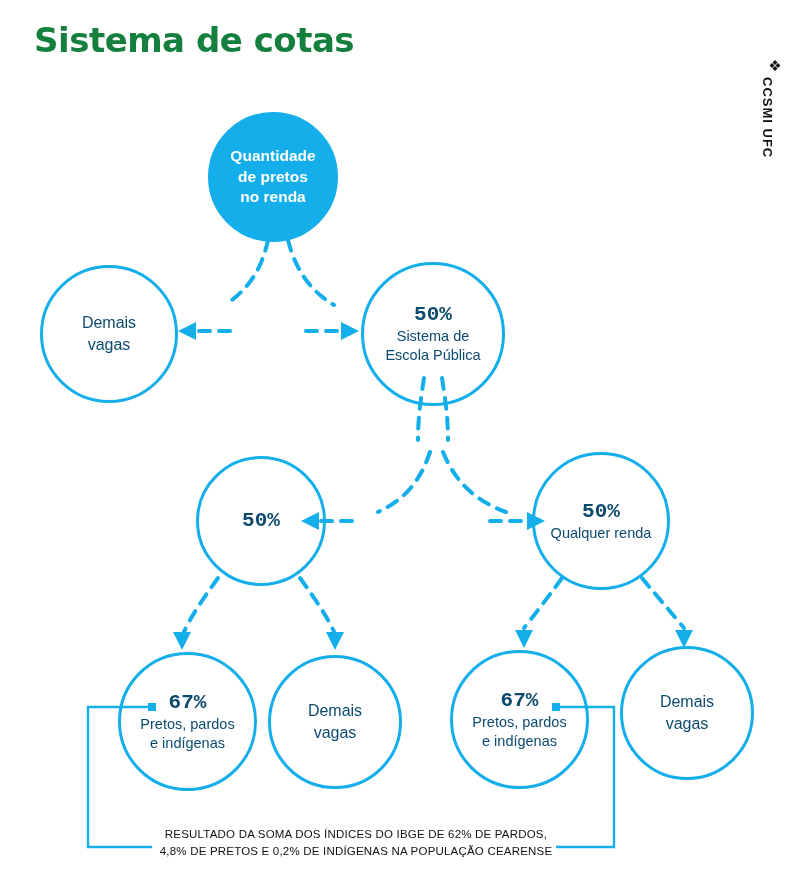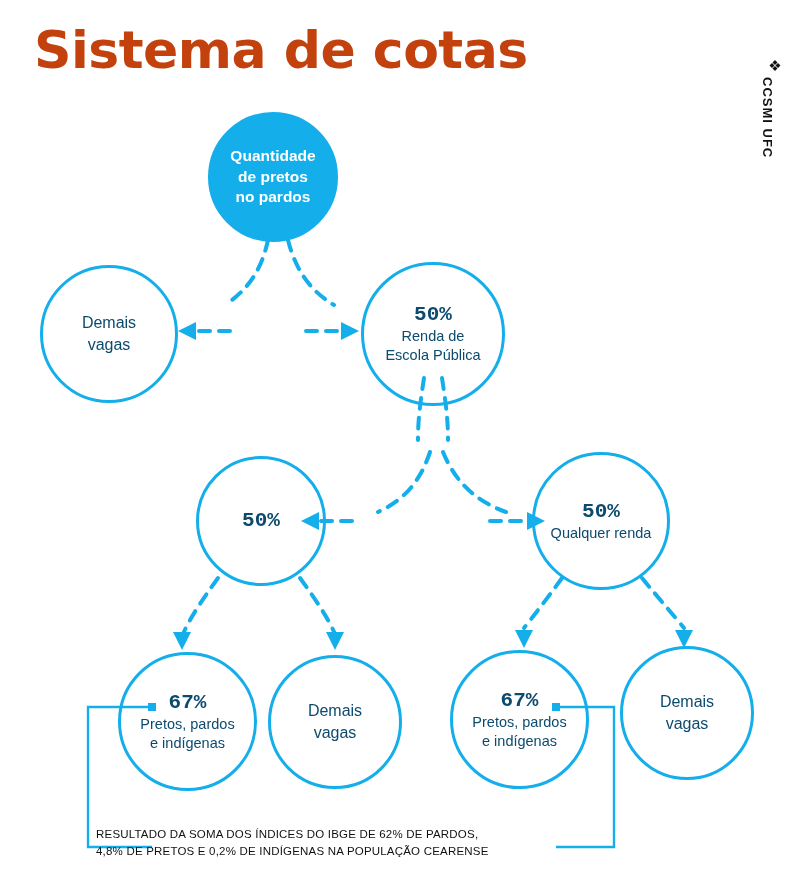--- a/index.html
+++ b/index.html
@@ -11,23 +11,23 @@
     width: 800px;
     height: 872px;
     position: relative;
     font-family: "Liberation Sans", sans-serif;
     overflow: hidden;
   }
   #page-title {
     position: absolute;
     left: 34px;
     top: 20px;
-    font-size: 52px;
+    font-size: 34px;
     font-weight: bold;
-    color: #c2410c;
+    color: #15803d;
     letter-spacing: -0.5px;
     font-family: "DejaVu Sans", sans-serif;
     text-align: right;
   }
   #watermark {
     position: absolute;
     right: 10px;
     top: 58px;
     width: 30px;
     text-align: center;
@@ -96,20 +96,21 @@
   }
   .node .lbl-big {
     font-size: 16px;
     line-height: 1.35;
   }
   #footnote {
     position: absolute;
     left: 96px;
     top: 826px;
     width: 520px;
+    text-align: center;
     font-size: 11.5px;
     letter-spacing: 0.2px;
     color: #111111;
     line-height: 1.45;
     font-variant: small-caps;
     text-transform: uppercase;
   }
   #footnote .ln { display: block; }
 </style>
 </head>
@@ -168,35 +169,35 @@
     <g fill="#14AEEB">
       <rect x="148" y="703" width="8" height="8"></rect>
       <rect x="552" y="703" width="8" height="8"></rect>
     </g>
   </svg>
 
   <div class="node filled" style="left:208px; top:112px; width:130px; height:130px;">
     <div class="lbl">
       <span>Quantidade</span><br>
       <span>de pretos</span><br>
-      <span>no pardos</span>
+      <span>no renda</span>
     </div>
   </div>
 
   <div class="node" style="left:40px; top:265px; width:138px; height:138px;">
     <div class="lbl lbl-big">
       <span>Demais</span><br>
       <span>vagas</span>
     </div>
   </div>
 
   <div class="node" style="left:361px; top:262px; width:144px; height:144px;">
     <div class="pct">50%</div>
     <div class="lbl">
-      <span>Renda de</span><br>
+      <span>Sistema de</span><br>
       <span>Escola Pública</span>
     </div>
   </div>
 
   <div class="node" style="left:196px; top:456px; width:130px; height:130px;">
     <div class="pct">50%</div>
   </div>
 
   <div class="node" style="left:532px; top:452px; width:138px; height:138px;">
     <div class="pct">50%</div>

